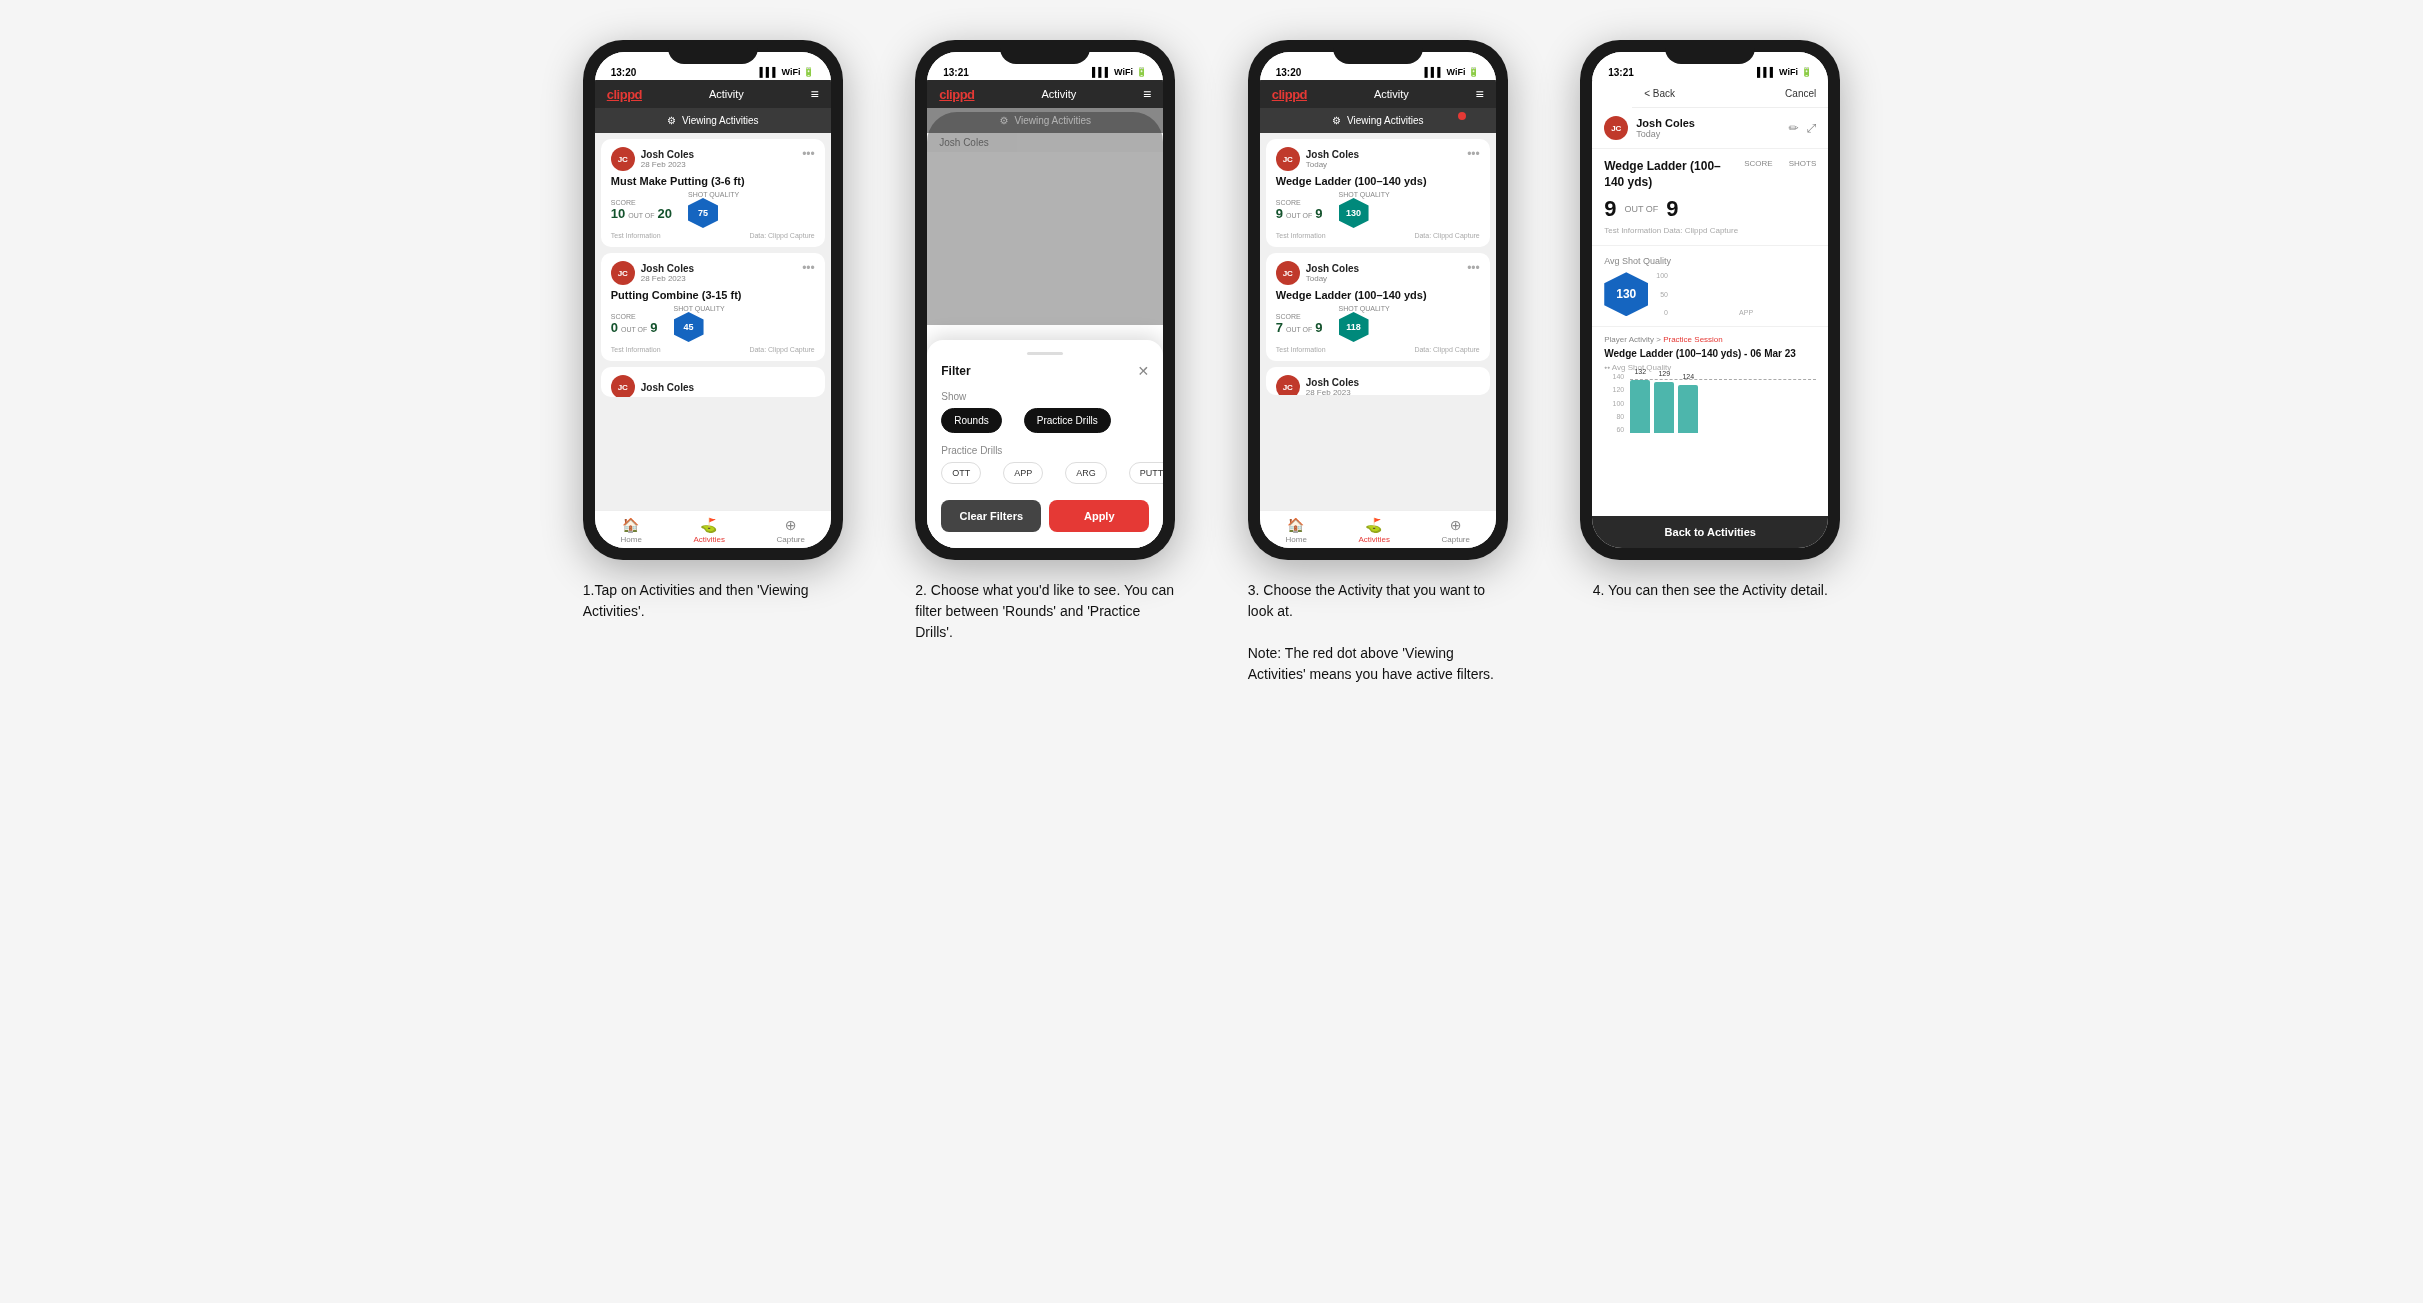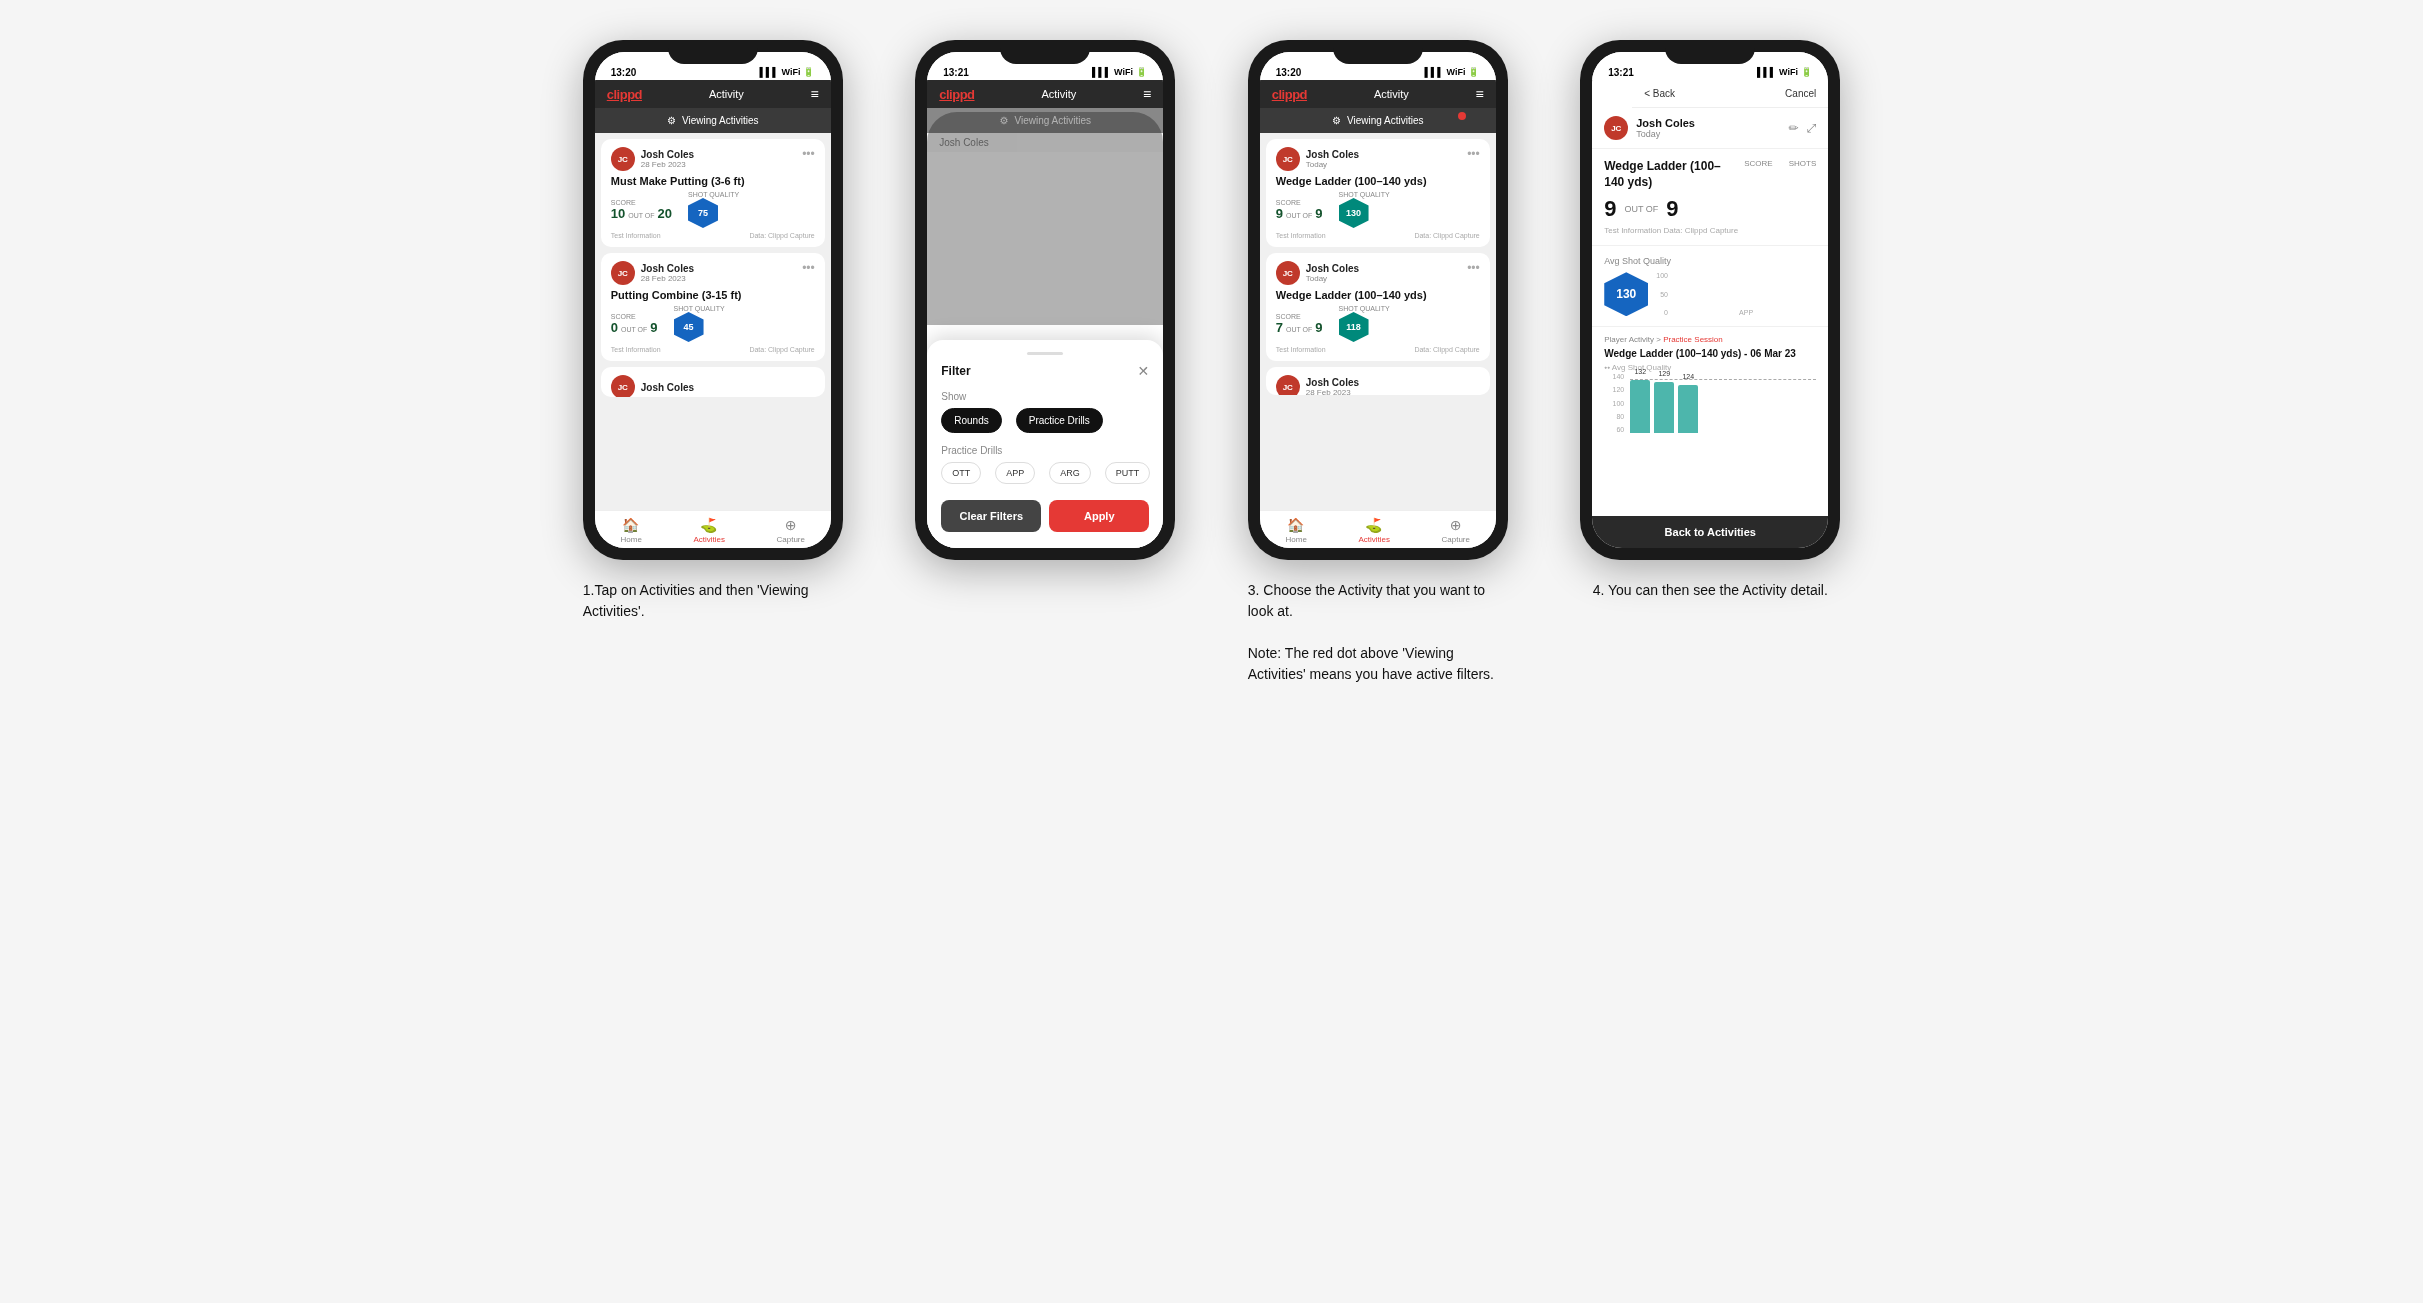--- a/index.html
+++ b/index.html
@@ -296,21 +296,21 @@
       cursor: pointer;
     }
     .filter-section-label {
       font-size: 10px;
       color: #888;
       margin-bottom: 6px;
       font-weight: 500;
     }
     .filter-buttons {
       display: flex;
-      gap: 14px;
+      gap: 22px;
       margin-bottom: 12px;
     }
     .filter-btn {
       padding: 6px 12px;
       border-radius: 20px;
       border: 1px solid #ddd;
       font-size: 10px;
       cursor: pointer;
       background: #fff;
       color: #333;
@@ -768,20 +768,21 @@
             <span class="bottom-nav-icon">⛳</span>
             <span>Activities</span>
           </div>
           <div class="bottom-nav-item">
             <span class="bottom-nav-icon">⊕</span>
             <span>Capture</span>
           </div>
         </div>
       </div>
     </div>
+    <div class="caption-text">2. Choose what you'd like to see. You can filter between 'Rounds' and 'Practice Drills'.</div>
   </div>
 
   <div class="phone-section">
     <div class="phone-frame">
       <div class="phone-notch"></div>
       <div class="phone-inner">
 
         <div class="status-bar">
           <span>13:20</span>
           <div class="status-icons">

